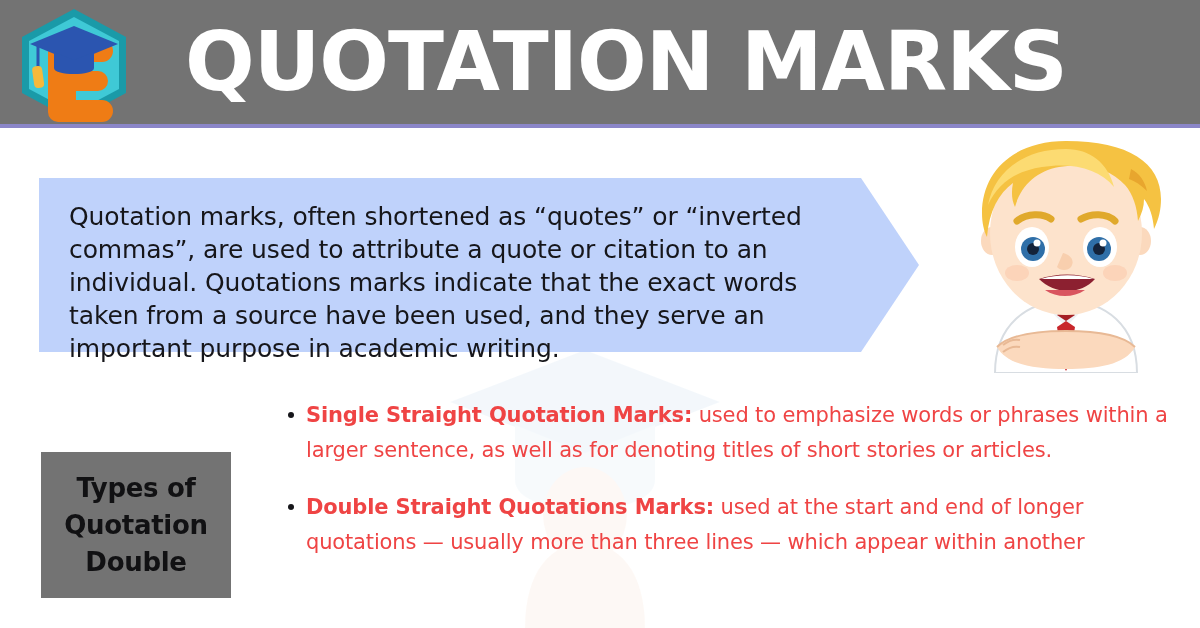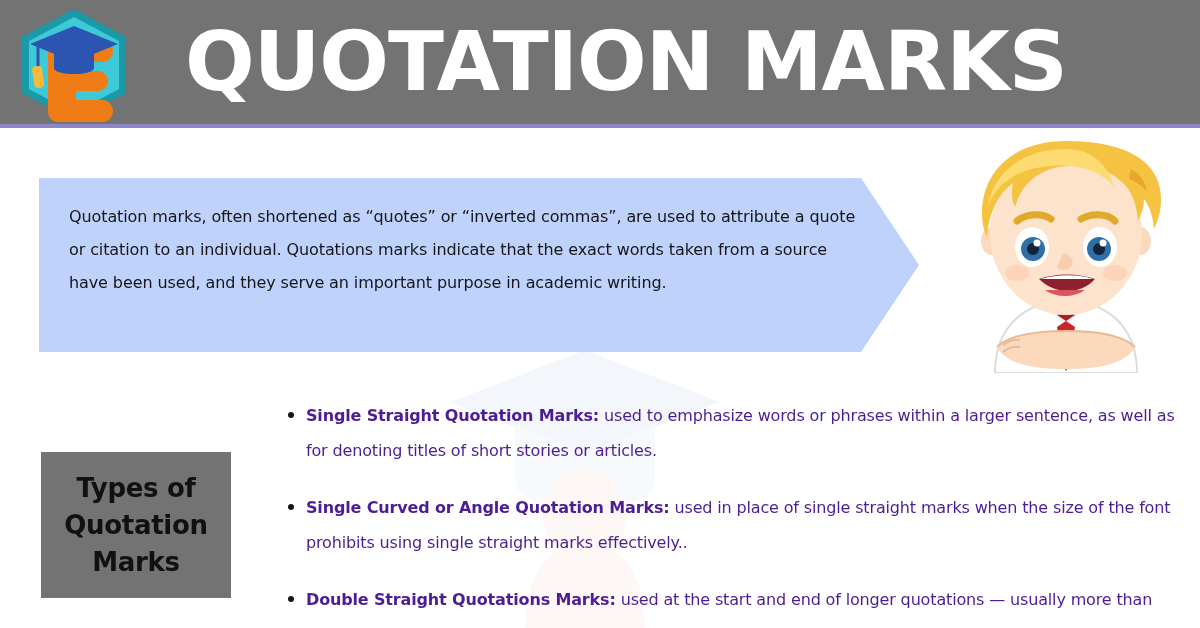--- a/index.html
+++ b/index.html
@@ -70,21 +70,21 @@
     background: #bfd2fb;
     clip-path: polygon(0 0, 822px 0, 880px 87px, 822px 174px, 0 174px);
   }
   .callout-text {
     position: absolute;
     left: 30px;
     top: 22px;
     width: 790px;
     color: #16161a;
     font-family: "DejaVu Sans", sans-serif;
-    font-size: 16px;
+    font-size: 25px;
     line-height: 33px;
     letter-spacing: -0.1px;
   }
 
   
   .boy {
     position: absolute;
     left: 935px;
     top: 133px;
     width: 262px;
@@ -129,23 +129,23 @@
   .bullets {
     position: absolute;
     left: 288px;
     top: 398px;
     width: 900px;
   }
   .bullet-item {
     position: relative;
     padding-left: 18px;
     margin-bottom: 22px;
-    color: #4c1d95;
-    font-family: "DejaVu Sans", sans-serif;
-    font-size: 16px;
+    color: #ef4444;
+    font-family: "DejaVu Sans", sans-serif;
+    font-size: 21px;
     line-height: 35px;
     letter-spacing: -0.15px;
   }
   .bullet-item:last-child { margin-bottom: 0; }
   .bullet-dot {
     position: absolute;
     left: 0;
     top: 14px;
     width: 6px;
     height: 6px;
@@ -238,30 +238,26 @@
 
     <ellipse cx="82" cy="140" rx="12" ry="8" fill="#fbcfb4" opacity="0.8"></ellipse>
     <ellipse cx="180" cy="140" rx="12" ry="8" fill="#fbcfb4" opacity="0.8"></ellipse>
   </svg>
 </div>
 
 <div class="types-box">
   <div class="types-label">
     <span>Types of</span><br>
     <span>Quotation</span><br>
-    <span>Marks</span>
+    <span>Double</span>
   </div>
 </div>
 
 <div class="bullets">
   <div class="bullet-item">
     <span class="bullet-dot"></span>
     <span class="bullet-term">Single Straight Quotation Marks:</span><span> used to emphasize words or phrases within a larger sentence, as well as for denoting titles of short stories or articles.</span>
   </div>
   <div class="bullet-item">
     <span class="bullet-dot"></span>
-    <span class="bullet-term">Single Curved or Angle Quotation Marks:</span><span> used in place of single straight marks when the size of the font prohibits using single straight marks effectively..</span>
-  </div>
-  <div class="bullet-item">
-    <span class="bullet-dot"></span>
     <span class="bullet-term">Double Straight Quotations Marks:</span><span> used at the start and end of longer quotations — usually more than three lines — which appear within another</span>
   </div>
 </div>
 
 </body></html>

